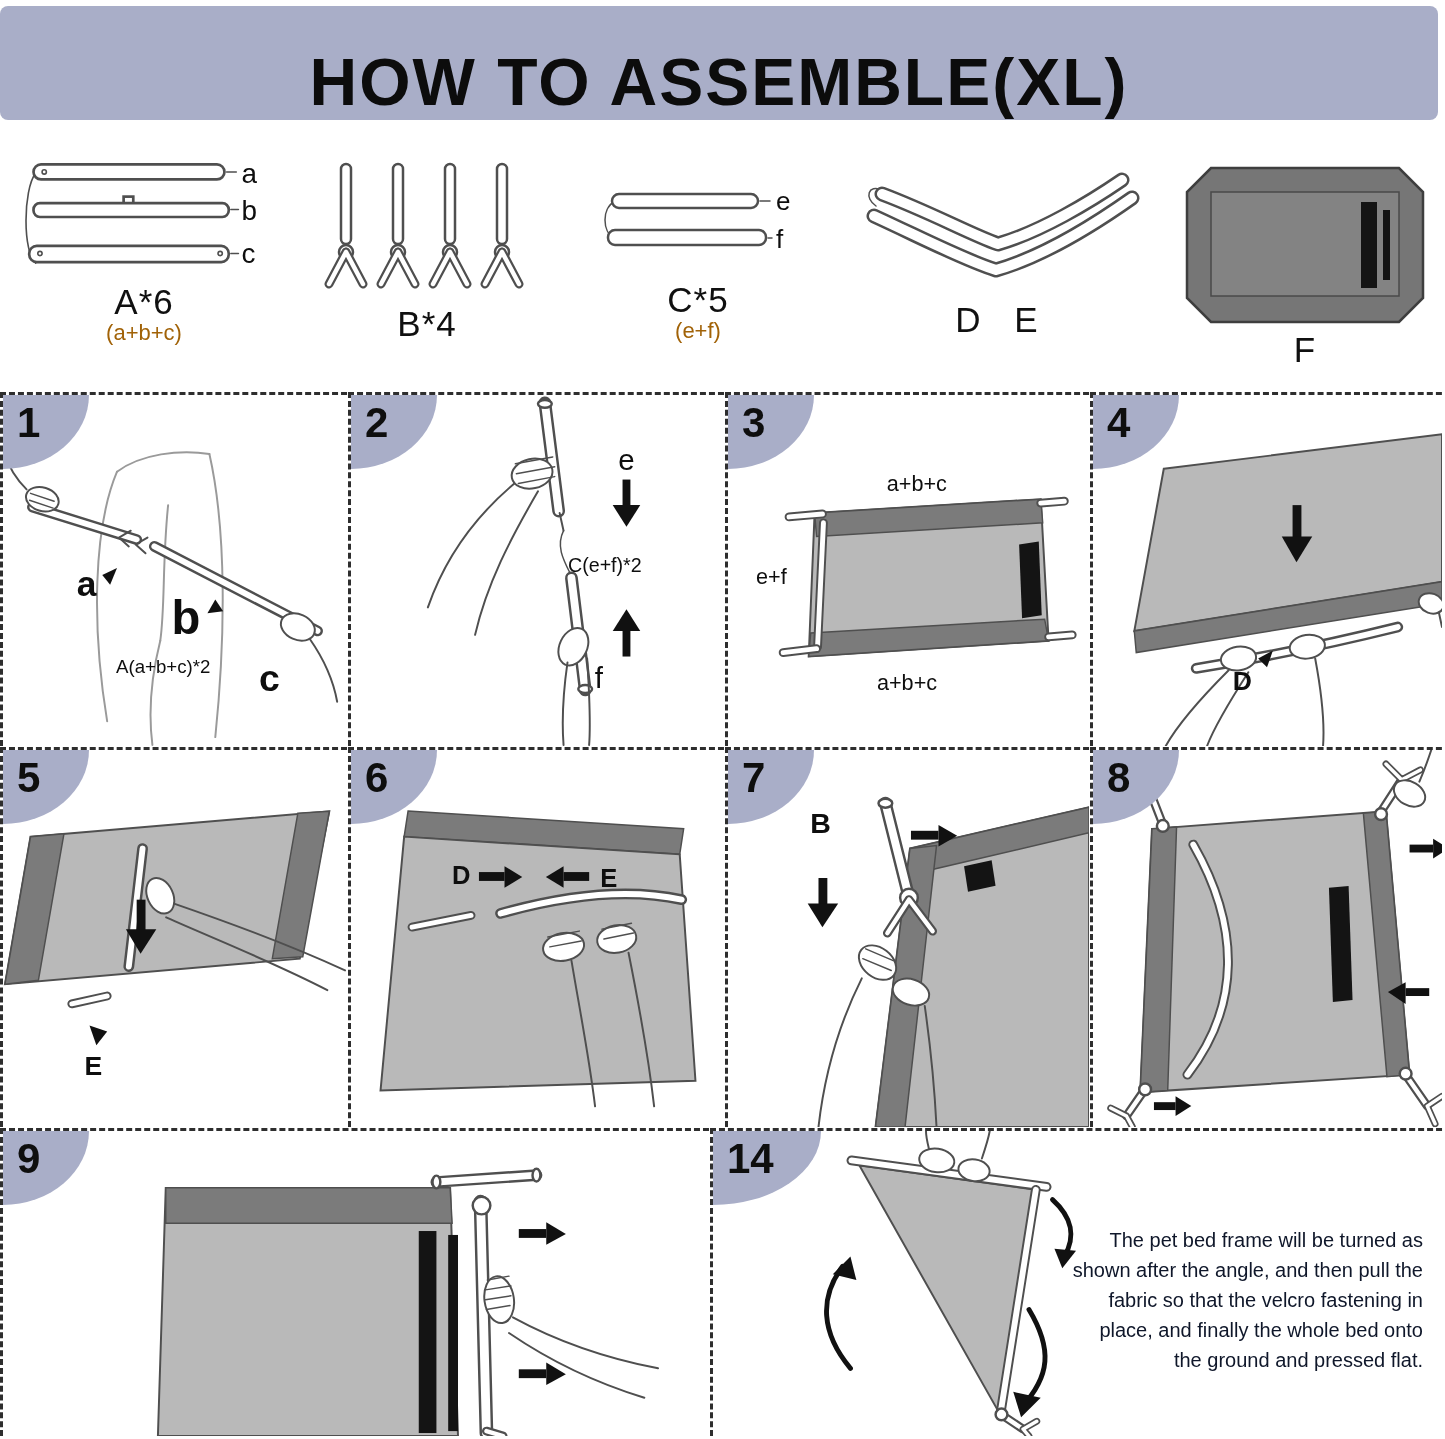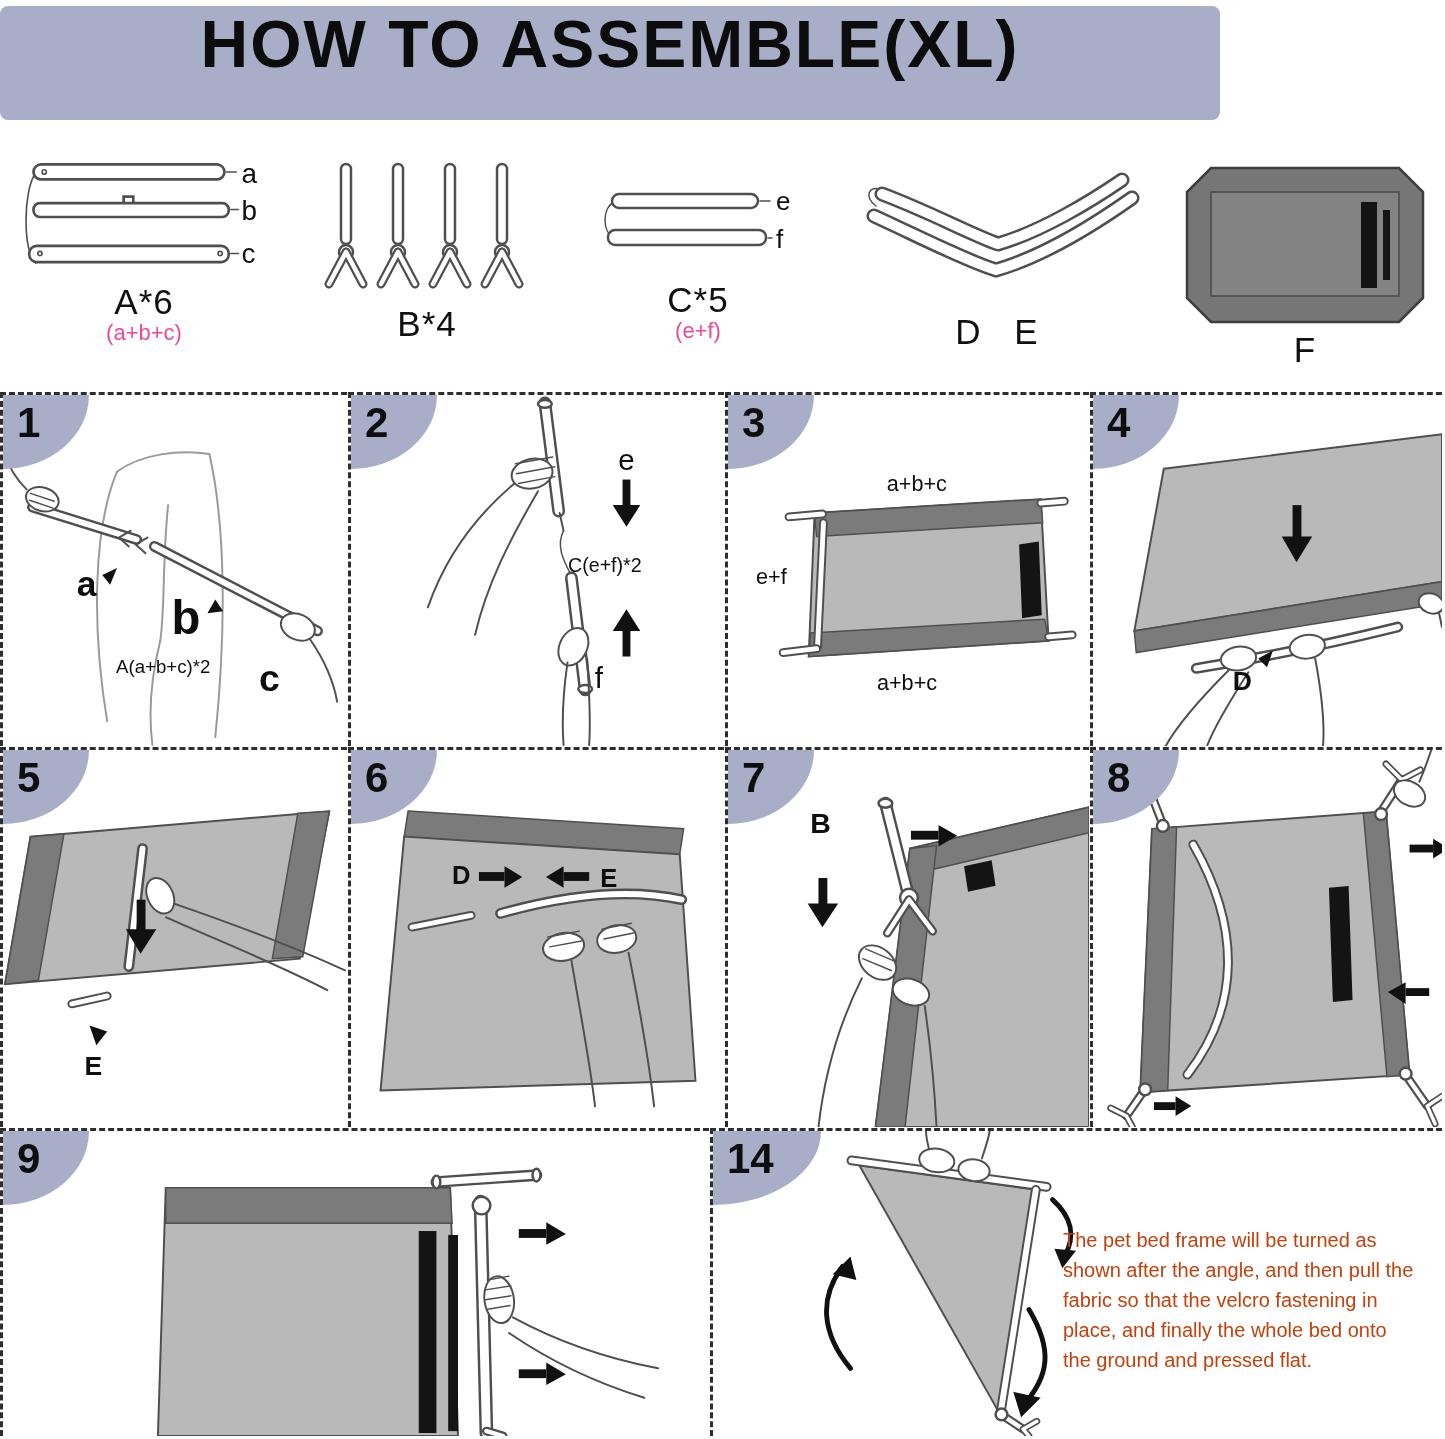--- a/index.html
+++ b/index.html
@@ -1,34 +1,34 @@
 <!DOCTYPE html>
 <html style="--accent: #a9aec8; --fabric: #b9b9b9; --band: #7b7b7b; --velcro: #141414;"><head>
 <meta charset="utf-8">
 <style>
   html,body{margin:0;padding:0;}
   body{font-family:"Liberation Sans",sans-serif;background:#fff;}
   #page{position:relative;width:1445px;height:1439px;background:#fff;overflow:hidden;}
 
-  .header{position:absolute;left:0;top:6px;width:1220px;height:114px;
+  .header{position:absolute;left:0;top:6px;width:1438px;height:114px;
     background:var(--accent,#a9aec8);border-radius:8px;
-    display:flex;align-items:flex-start;justify-content:center;}
+    display:flex;align-items:flex-end;justify-content:center;}
   .header-title{font-size:66px;font-weight:bold;color:#0c0c0c;letter-spacing:2px;}
 
   .part{position:absolute;display:flex;flex-direction:column;align-items:center;}
   .part-caption{font-size:35px;color:#101010;letter-spacing:1px;margin-top:6px;}
-  .part-sub{font-size:22px;color:#ec4899;margin-top:-2px;}
+  .part-sub{font-size:22px;color:#a16207;margin-top:-2px;}
   .wide-caption{letter-spacing:12px;}
 
   .cell{position:absolute;border:3px dashed #2e2e2e;background:#fff;}
   .cell svg.illus{position:absolute;left:0;top:0;z-index:1;}
   .badge{position:absolute;left:0;top:0;width:86px;height:74px;
     background:var(--accent,#a9aec8);border-bottom-right-radius:100% 100%;z-index:2;}
   .stepnum{position:absolute;left:14px;top:4px;font-size:42px;font-weight:bold;color:#0e0e0e;z-index:3;}
-  .note{position:absolute;left:350px;top:94px;width:352px;font-size:20px;line-height:1.5;color:#c2410c;z-index:2;}
+  .note{position:absolute;left:358px;top:94px;width:352px;font-size:20px;line-height:1.5;color:#0f172a;z-index:2;text-align:right;}
 
   svg text{font-family:"Liberation Sans",sans-serif;fill:#0e0e0e;}
   .fab{fill:var(--fabric,#b9b9b9);stroke:#4f4f4f;stroke-width:2;}
   .band{fill:var(--band,#7b7b7b);stroke:#4f4f4f;stroke-width:1.5;}
   .vel{fill:var(--velcro,#141414);stroke:none;}
   .fdark{fill:#767676;stroke:#3e3e3e;stroke-width:2.5;}
   .finner{fill:#838383;stroke:#4a4a4a;stroke-width:1.5;}
   .tube{fill:#fff;stroke:#4f4f4f;stroke-width:2.5;}
   .tubed{fill:none;stroke:#4f4f4f;stroke-linecap:round;stroke-linejoin:round;}
   .tubew{fill:none;stroke:#fff;stroke-linecap:round;stroke-linejoin:round;}
@@ -118,21 +118,21 @@
         <g>
           <rect x="10" y="44" width="158" height="15" rx="7" class="tube"></rect>
           <path class="fin" d="M170 52 L174 52"></path>
         </g>
         <text x="178" y="62" font-size="26">f</text>
       </svg>
       <div class="part-caption">C*5</div>
       <div class="part-sub">(e+f)</div>
     </div>
 
-    <div class="part" style="left:860px;top:172px;gap:12px;">
+    <div class="part" style="left:860px;top:172px;">
       <svg width="285" height="122" viewBox="0 0 285 122">
         <path class="fin" d="M16 34 C 4 26 8 12 22 18"></path>
         <g>
           <path class="tubed" stroke-width="15" d="M22 22 C 70 40 110 62 138 72 C 180 60 230 30 262 8"></path>
           <path class="tubew" stroke-width="10" d="M22 22 C 70 40 110 62 138 72 C 180 60 230 30 262 8"></path>
         </g>
         <g>
           <path class="tubed" stroke-width="15" d="M14 44 C 62 66 104 88 136 98 C 185 84 238 50 272 26"></path>
           <path class="tubew" stroke-width="10" d="M14 44 C 62 66 104 88 136 98 C 185 84 238 50 272 26"></path>
         </g>

